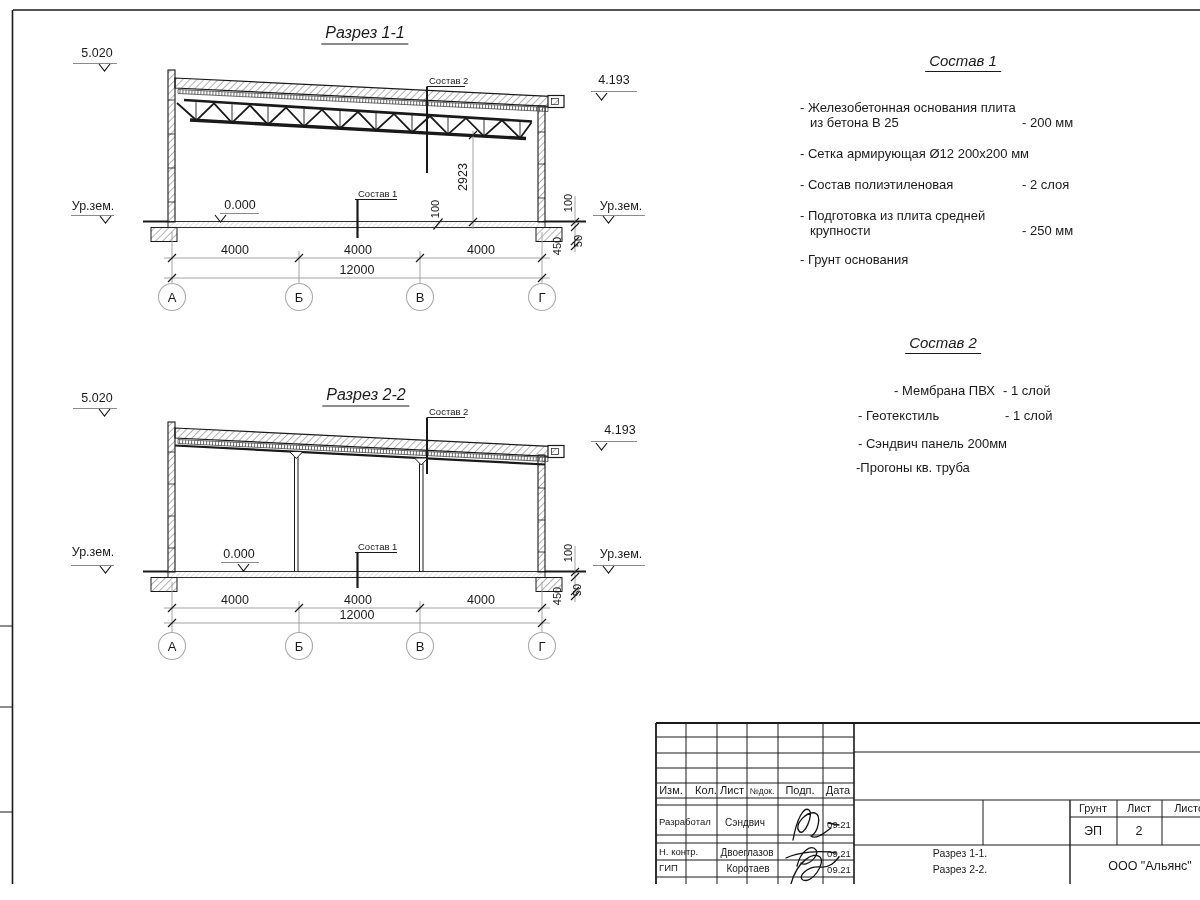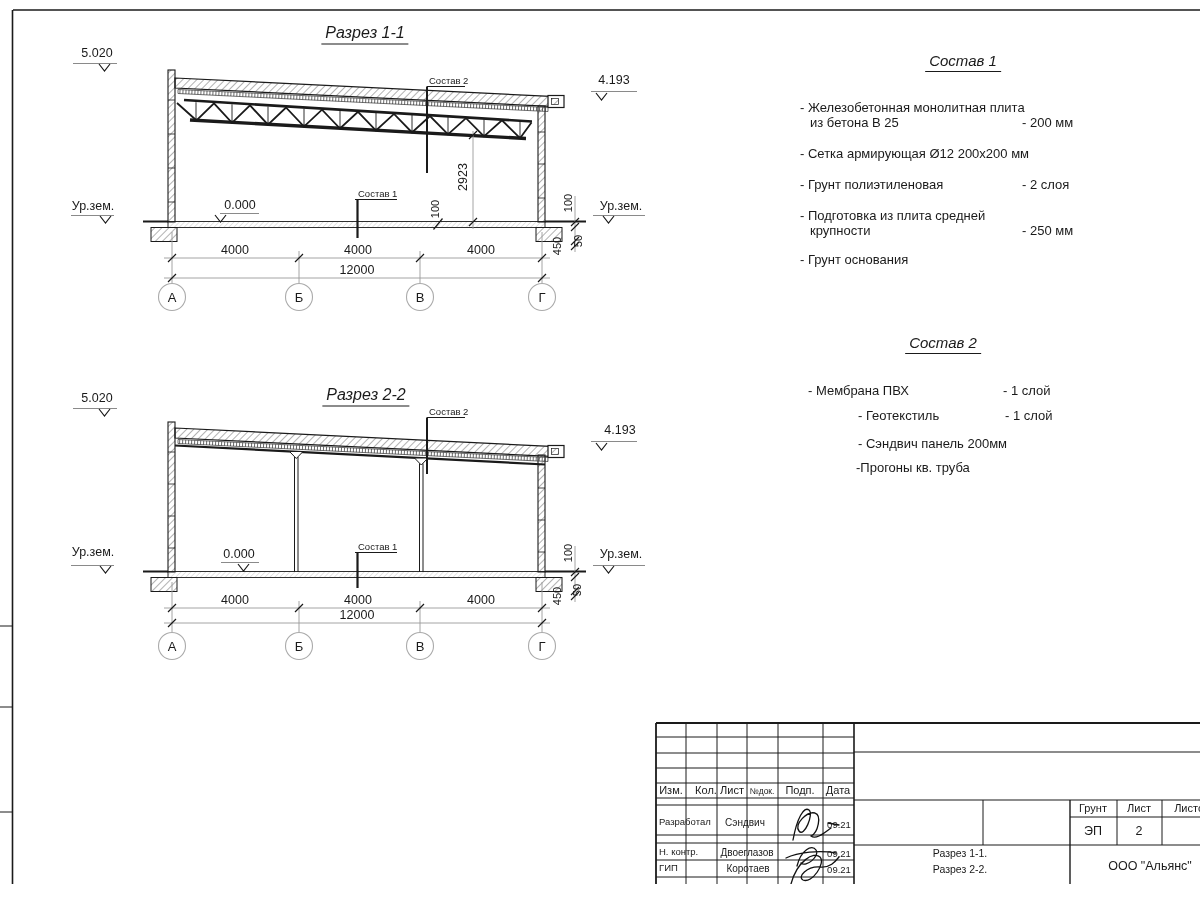--- a/index.html
+++ b/index.html
@@ -187,33 +187,33 @@
 <div class="t f12" style="left:235px;top:600px">4000</div>
 <div class="t f12" style="left:358px;top:600px">4000</div>
 <div class="t f12" style="left:481px;top:600px">4000</div>
 <div class="t f12" style="left:357px;top:615px">12000</div>
 <div class="t f13" style="left:172px;top:646px">А</div>
 <div class="t f13" style="left:299px;top:646px">Б</div>
 <div class="t f13" style="left:420px;top:646px">В</div>
 <div class="t f13" style="left:542px;top:646px">Г</div>
 
 <div class="t it f15 u" style="left:963px;top:62px">Состав 1</div>
-<div class="l f13" style="left:800px;top:100px">- Железобетонная  монолитная плита</div>
+<div class="l f13" style="left:800px;top:100px">- Железобетонная  основания плита</div>
 <div class="l f13" style="left:810px;top:115px">из бетона В 25</div>
 <div class="l f13" style="left:1022px;top:115px">- 200 мм</div>
 <div class="l f13" style="left:800px;top:146px">- Сетка армирующая Ø12 200х200 мм</div>
-<div class="l f13" style="left:800px;top:177px">- Грунт полиэтиленовая</div>
+<div class="l f13" style="left:800px;top:177px">- Состав полиэтиленовая</div>
 <div class="l f13" style="left:1022px;top:177px">-  2 слоя</div>
 <div class="l f13" style="left:800px;top:208px">- Подготовка из плита средней</div>
 <div class="l f13" style="left:810px;top:223px">крупности</div>
 <div class="l f13" style="left:1022px;top:223px">- 250 мм</div>
 <div class="l f13" style="left:800px;top:252px">- Грунт основания</div>
 
 <div class="t it f15 u" style="left:943px;top:344px">Состав 2</div>
-<div class="l f13" style="left:808px;top:383px">- Мембрана ПВХ</div>
+<div class="l f13" style="left:894px;top:383px">- Мембрана ПВХ</div>
 <div class="l f13" style="left:1003px;top:383px">- 1 слой</div>
 <div class="l f13" style="left:858px;top:408px">- Геотекстиль</div>
 <div class="l f13" style="left:1005px;top:408px">- 1 слой</div>
 <div class="l f13" style="left:858px;top:436px">- Сэндвич панель 200мм</div>
 <div class="l f13" style="left:856px;top:460px">-Прогоны кв. труба</div>
 
 <div class="t f11" style="left:671px;top:790px">Изм.</div>
 <div class="t f11" style="left:706px;top:790px">Кол.</div>
 <div class="t f11" style="left:732px;top:790px">Лист</div>
 <div class="t f8" style="left:762px;top:791px">№док.</div>

